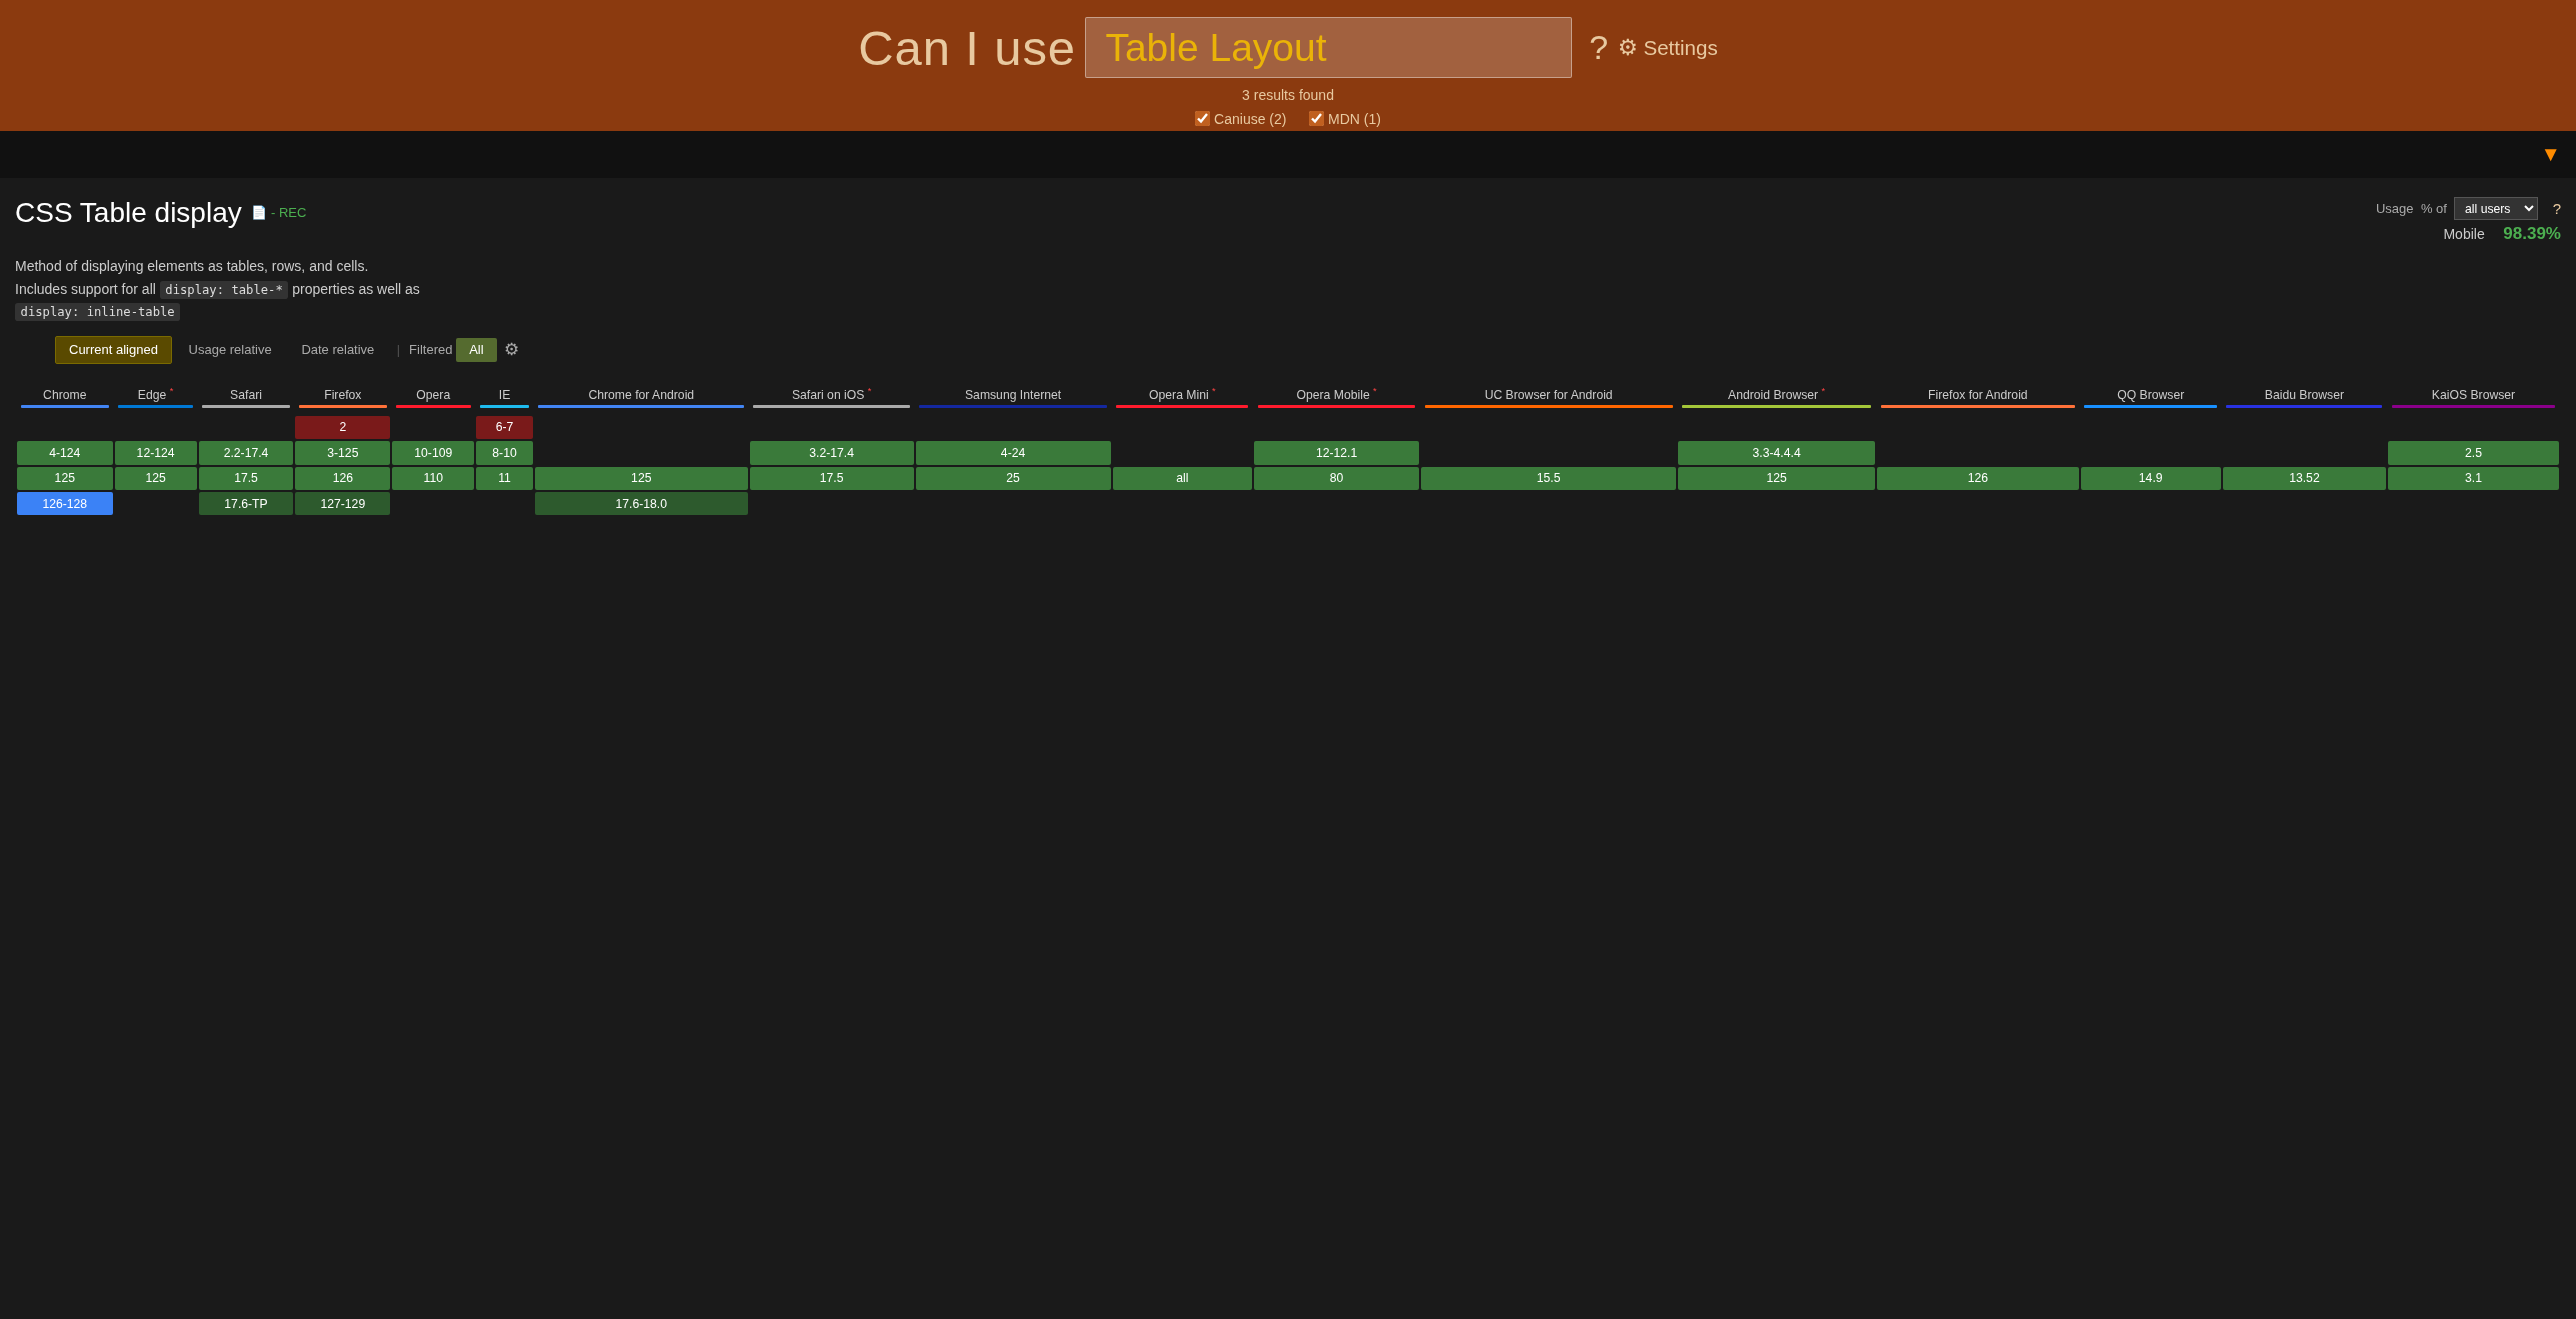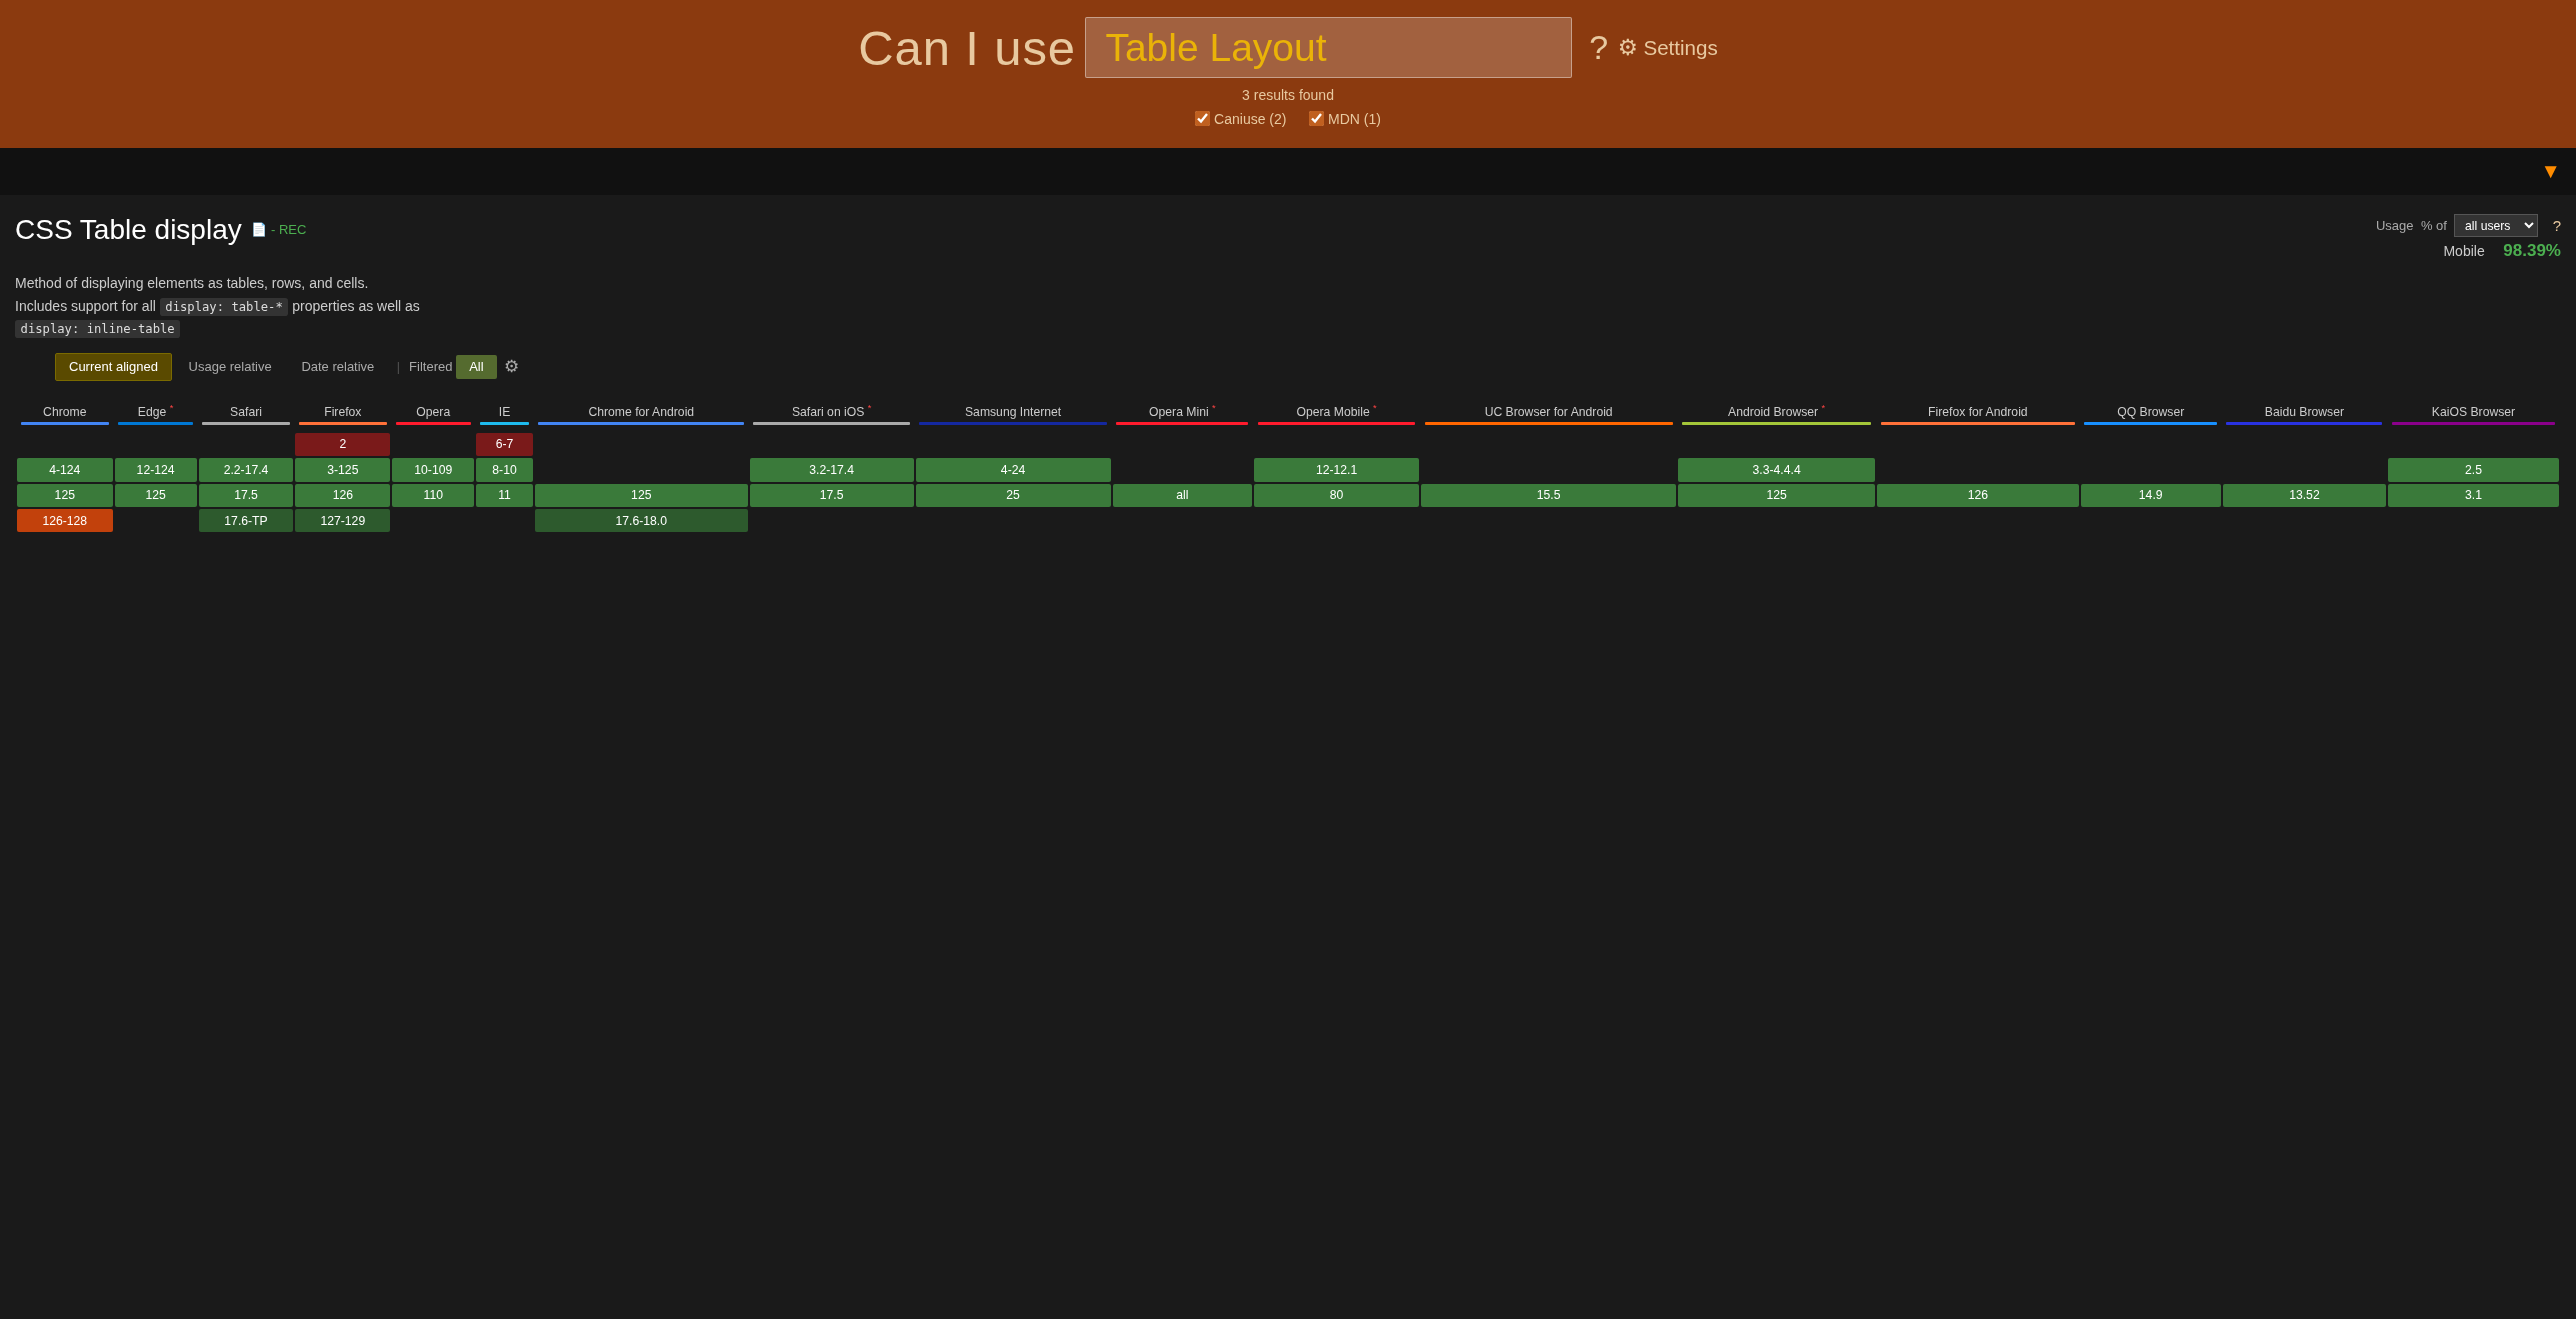--- a/index.html
+++ b/index.html
@@ -1,21 +1,21 @@
 <!DOCTYPE html>
 <html style="font-size:15px"><head>
   <meta charset="utf-8">
   <style>
     * { box-sizing: border-box; margin: 0; padding: 0; }
     body { font-family: Arial, sans-serif; background: #1a1a1a; color: #fff; min-width: 844px; }
 
     
     .header {
       background: #8B3A0F;
-      padding: 17px 19px 21px;
+      padding: 17px 19px 4px;
       text-align: center;
     }
     .header-top {
       display: flex;
       align-items: center;
       justify-content: center;
       gap: 9.4px;
       margin-bottom: 9.4px;
     }
     .header-title {
@@ -460,21 +460,21 @@
             <td class="cell-green">all</td>
             <td class="cell-green">80</td>
             <td class="cell-green">15.5</td>
             <td class="cell-green">125</td>
             <td class="cell-green">126</td>
             <td class="cell-green">14.9</td>
             <td class="cell-green">13.52</td>
             <td class="cell-green">3.1</td>
           </tr>
           <tr>
-            <td class="cell-green" style="background: #c2410c;">126-128</td>
+            <td class="cell-green" style="background: #3b82f6;">126-128</td>
             <td class="cell-empty"></td>
             <td class="cell-green" style="background: rgb(45, 90, 45);">17.6-TP</td>
             <td class="cell-green" style="background: rgb(45, 90, 45);">127-129</td>
             <td class="cell-empty"></td>
             <td class="cell-empty"></td>
             <td class="cell-green" style="background: rgb(45, 90, 45);">17.6-18.0</td>
             <td class="cell-empty"></td>
             <td class="cell-empty"></td>
             <td class="cell-empty"></td>
             <td class="cell-empty"></td>

